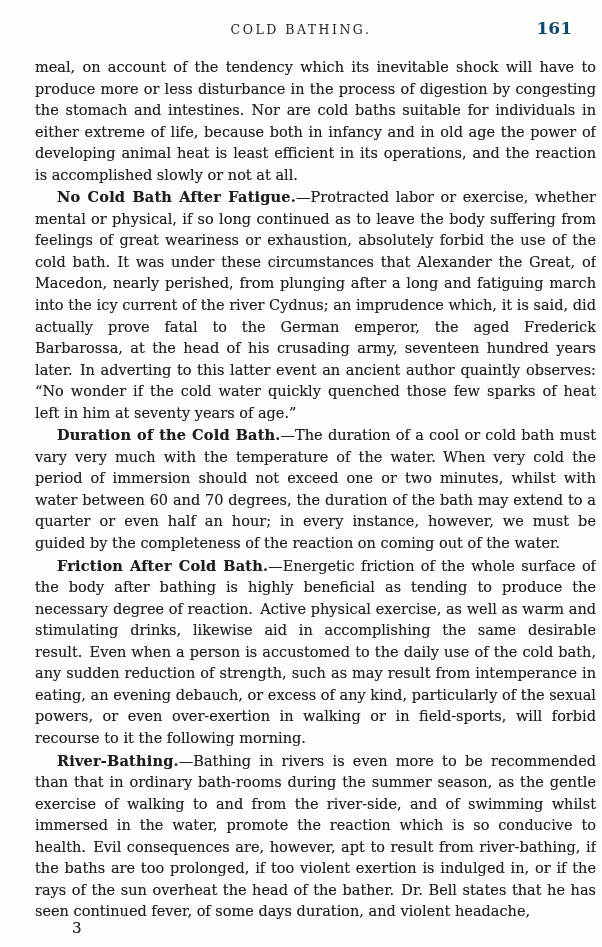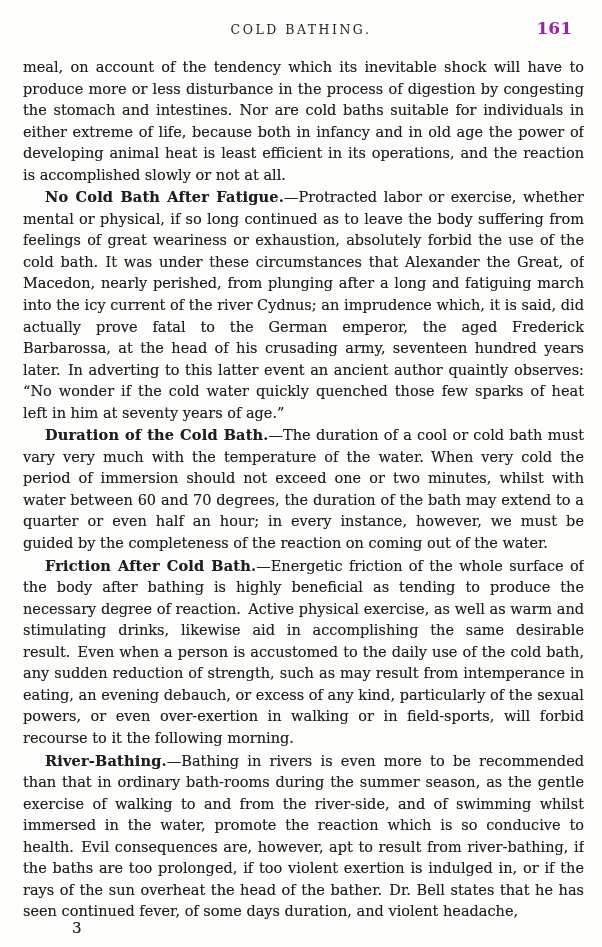--- a/index.html
+++ b/index.html
@@ -33,27 +33,27 @@
     letter-spacing: 2.5px;
     font-weight: 500;
     color: #232323;
   }
   .page-number {
     position: absolute;
     right: 10px;
     top: 0;
     font-size: 17px;
     font-weight: 700;
-    color: #a21caf;
+    color: #0c4a6e;
     text-align: center;
   }
   .text-block {
     position: absolute;
     top: 57px;
-    left: 23px;
+    left: 35px;
     width: 561px;
     height: 872px;
     text-align: justify;
     font-size: 14.5px;
     line-height: 21.55px;
     overflow: hidden;
     text-shadow: 0 0 0.5px rgba(20,20,20,0.45);
   }
   .text-block p {
     margin: 0;

